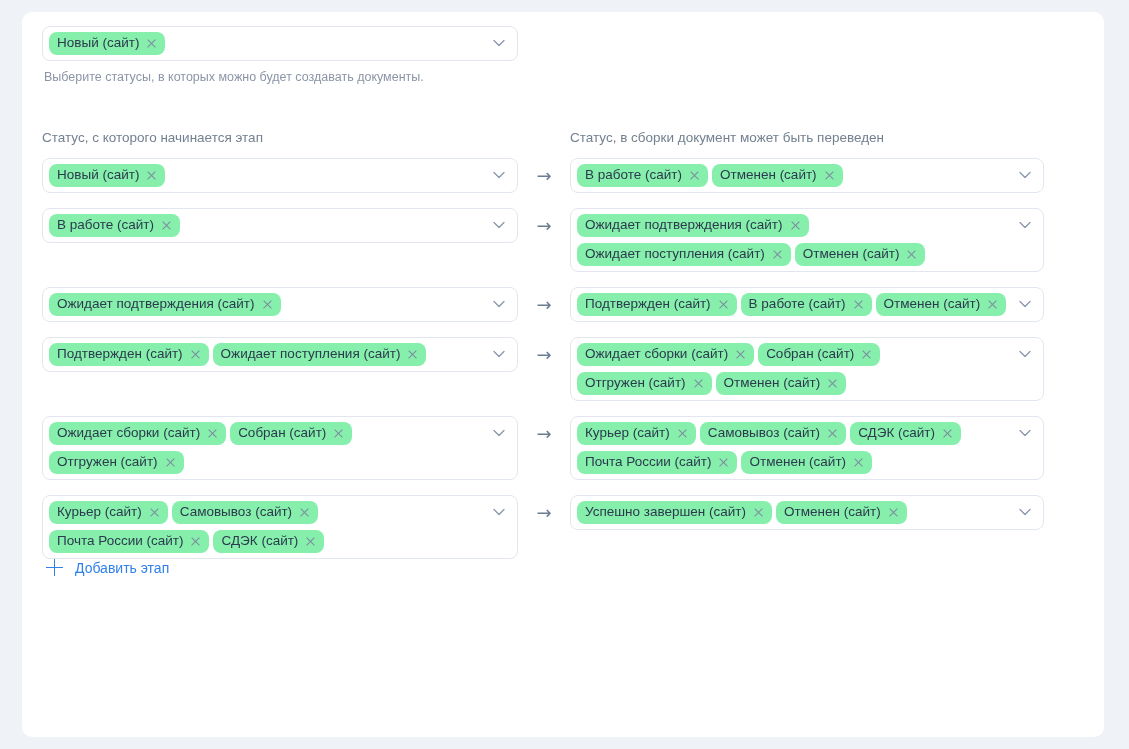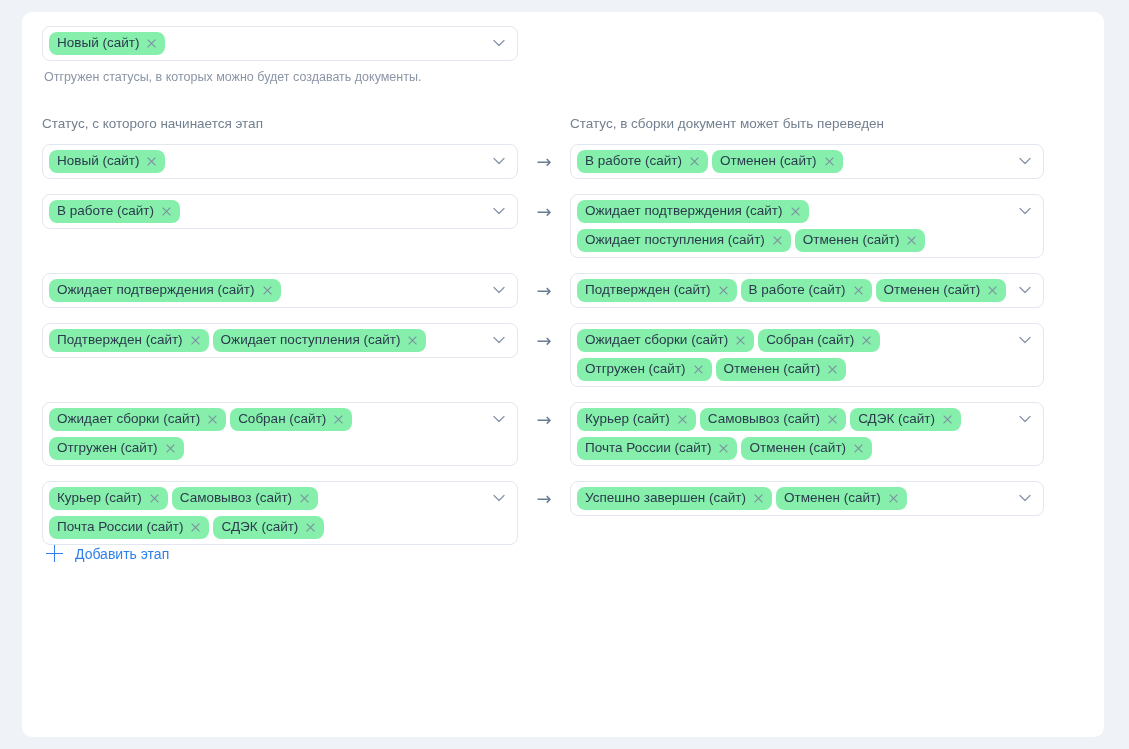--- a/index.html
+++ b/index.html
@@ -104,21 +104,21 @@
     width: 11px;
     height: 1.2px;
     background: #7d8ca0;
   }
   .chip-x::before { transform: rotate(45deg); }
   .chip-x::after  { transform: rotate(-45deg); }
 
   
   .cols {
     display: flex;
-    margin-top: 30px;
+    margin-top: 44px;
   }
   .col-left  { width: 476px; flex: 0 0 476px; }
   .col-arrow { width: 52px;  flex: 0 0 52px; }
   .col-right { width: 474px; flex: 0 0 474px; }
 
   .col-head {
     font-size: 13.5px;
     color: #73808f;
     line-height: 18px;
     height: 18px;
@@ -190,21 +190,21 @@
         <span>Новый (сайт)</span>
         <span class="chip-x"></span>
       </span>
       <span class="chevron">
         <svg width="12" height="8" viewBox="0 0 12 8" fill="none" aria-hidden="true">
           <path d="M1 1.5 L6 6.5 L11 1.5" stroke="#8996ab" stroke-width="1.3" stroke-linecap="round" stroke-linejoin="round"></path>
         </svg>
       </span>
     </div>
 
-    <div class="hint">Отгружен статусы, в которых можно будет создавать документы.</div>
+    <div class="hint">Выберите статусы, в которых можно будет создавать документы.</div>
   </div>
 
   
   <div class="cols">
     <div class="col-left">
       <div class="col-head">Статус, с которого начинается этап</div>
     </div>
     <div class="col-arrow">
       <div class="col-head">&nbsp;</div>
     </div>

